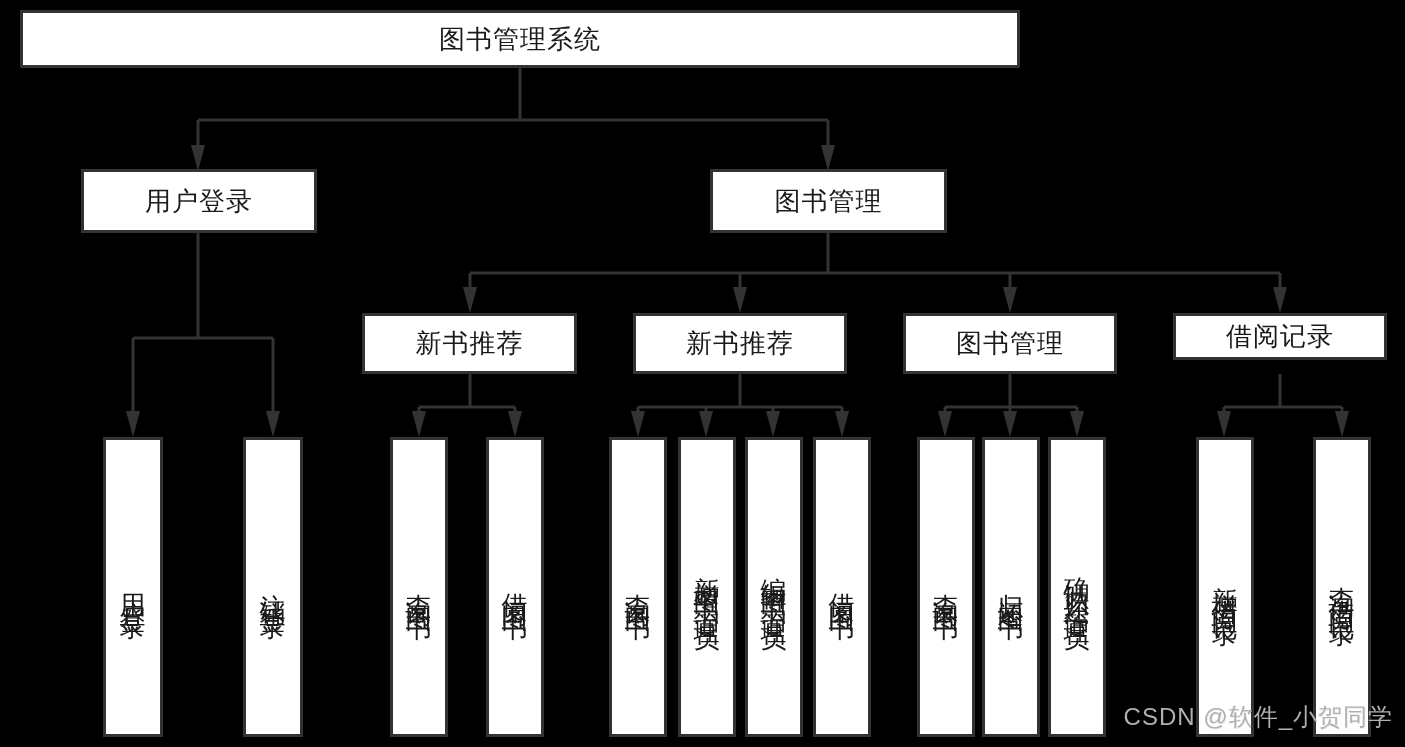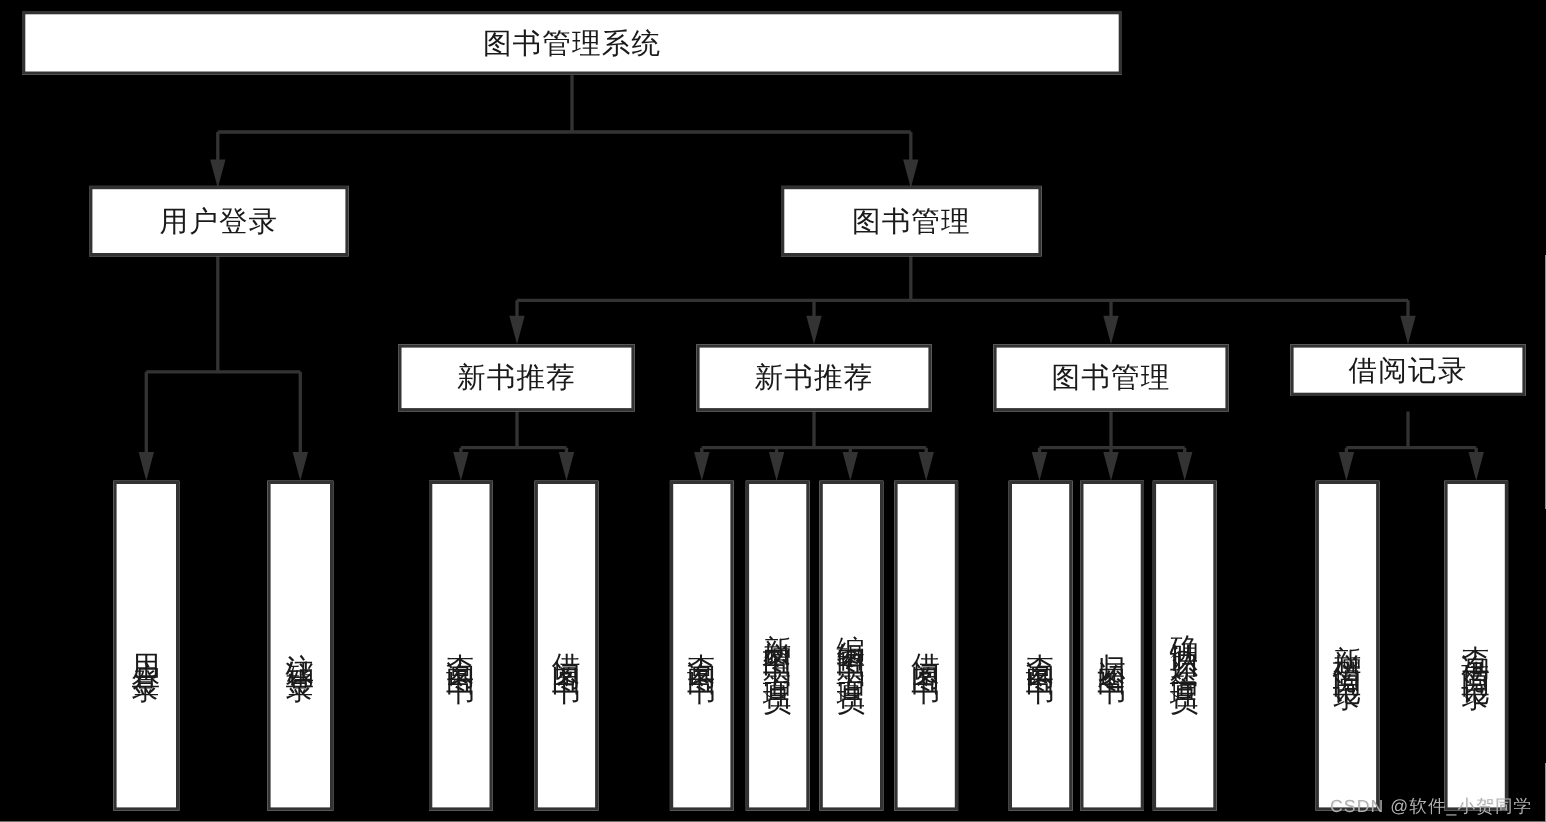--- a/index.html
+++ b/index.html
@@ -48,22 +48,22 @@
     text-orientation: mixed;
     font-size: 26px;
     letter-spacing: 7px;
     line-height: 1;
     color: #1a1a1a;
     white-space: nowrap;
   }
   .watermark {
     position: absolute;
     right: 12px;
-    bottom: 3px;
-    font-size: 16px;
+    bottom: 14px;
+    font-size: 24px;
     color: #b0b0b0;
     letter-spacing: 1px;
     z-index: 5;
     text-shadow: 1px 1px 0 rgba(0,0,0,0.08);
     margin-top: 45px;
   }
 </style>
 </head>
 <body>
 

